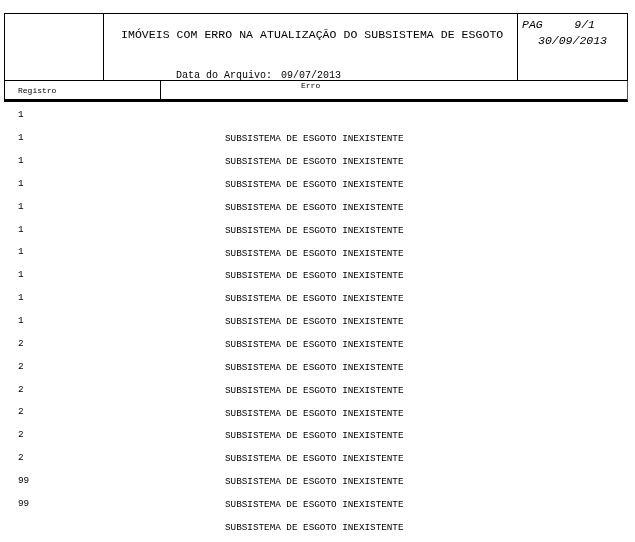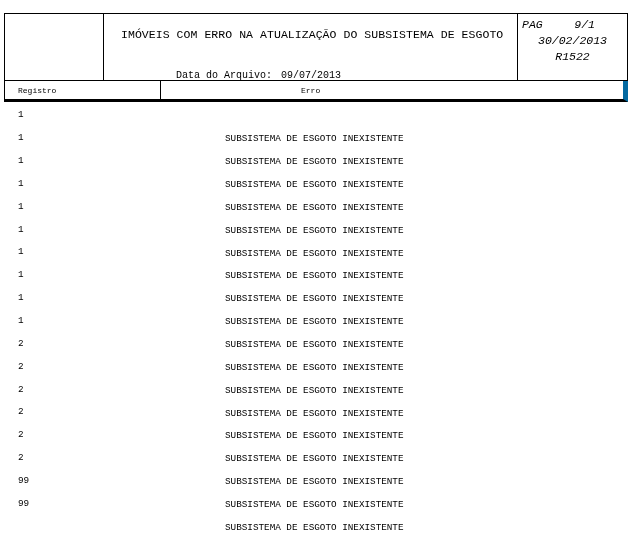--- a/index.html
+++ b/index.html
@@ -26,28 +26,28 @@
   .file-date .gap{display:inline-block;width:9px;}
   .info-cell{
     width:109px;box-sizing:border-box;padding-top:3px;
     font-size:11.5px;line-height:16px;font-style:italic;
   }
   .pag-line{display:flex;justify-content:space-between;padding:0 32px 0 4px;white-space:pre;}
   .info-center{text-align:center;white-space:pre;}
   
   .header-row2{
     display:flex;height:21px;box-sizing:border-box;
-    border-left:1px solid #000;border-right:5px solid #0369a1;border-bottom:3px solid #000;
+    border-left:1px solid #000;border-right:1px solid #0369a1;border-bottom:3px solid #000;
   }
   .col-registro{
     width:156px;box-sizing:border-box;border-right:1px solid #000;
     display:flex;align-items:center;padding-left:13px;font-size:8px;
   }
   .col-erro{
-    flex:1;display:flex;align-items:center;padding-left:140px;font-size:8px;
+    flex:1;display:flex;align-items:flex-start;padding-left:140px;font-size:8px;
   }
   
   .rows{position:absolute;left:0;top:103px;width:635px;}
   .row{position:relative;height:22.85px;font-size:9.3px;white-space:pre;}
   .row span{position:absolute;top:50%;transform:translateY(-50%);}
   .row .registro{left:18px;}
   .row .erro{left:225px;margin-top:24px;}
 </style>
 </head>
 <body>
@@ -61,22 +61,21 @@
         <div class="report-title">IMÓVEIS COM ERRO NA ATUALIZAÇÃO DO SUBSISTEMA DE ESGOTO</div>
         <div class="file-date">
           <span>Data do Arquivo:</span><span class="gap"></span><span>09/07/2013</span>
         </div>
       </div>
       <div class="info-cell">
         <div class="pag-line">
           <span>PAG</span>
           <span>9/1</span>
         </div>
-        <div class="info-center">30/02/2013</div>
-        <div class="info-center">R1522</div>
+        <div class="info-center">30/09/2013</div>
       </div>
     </div>
 
     <div class="header-row2">
       <div class="col-registro">
         <span>Registro</span>
       </div>
       <div class="col-erro">
         <span>Erro</span>
       </div>

